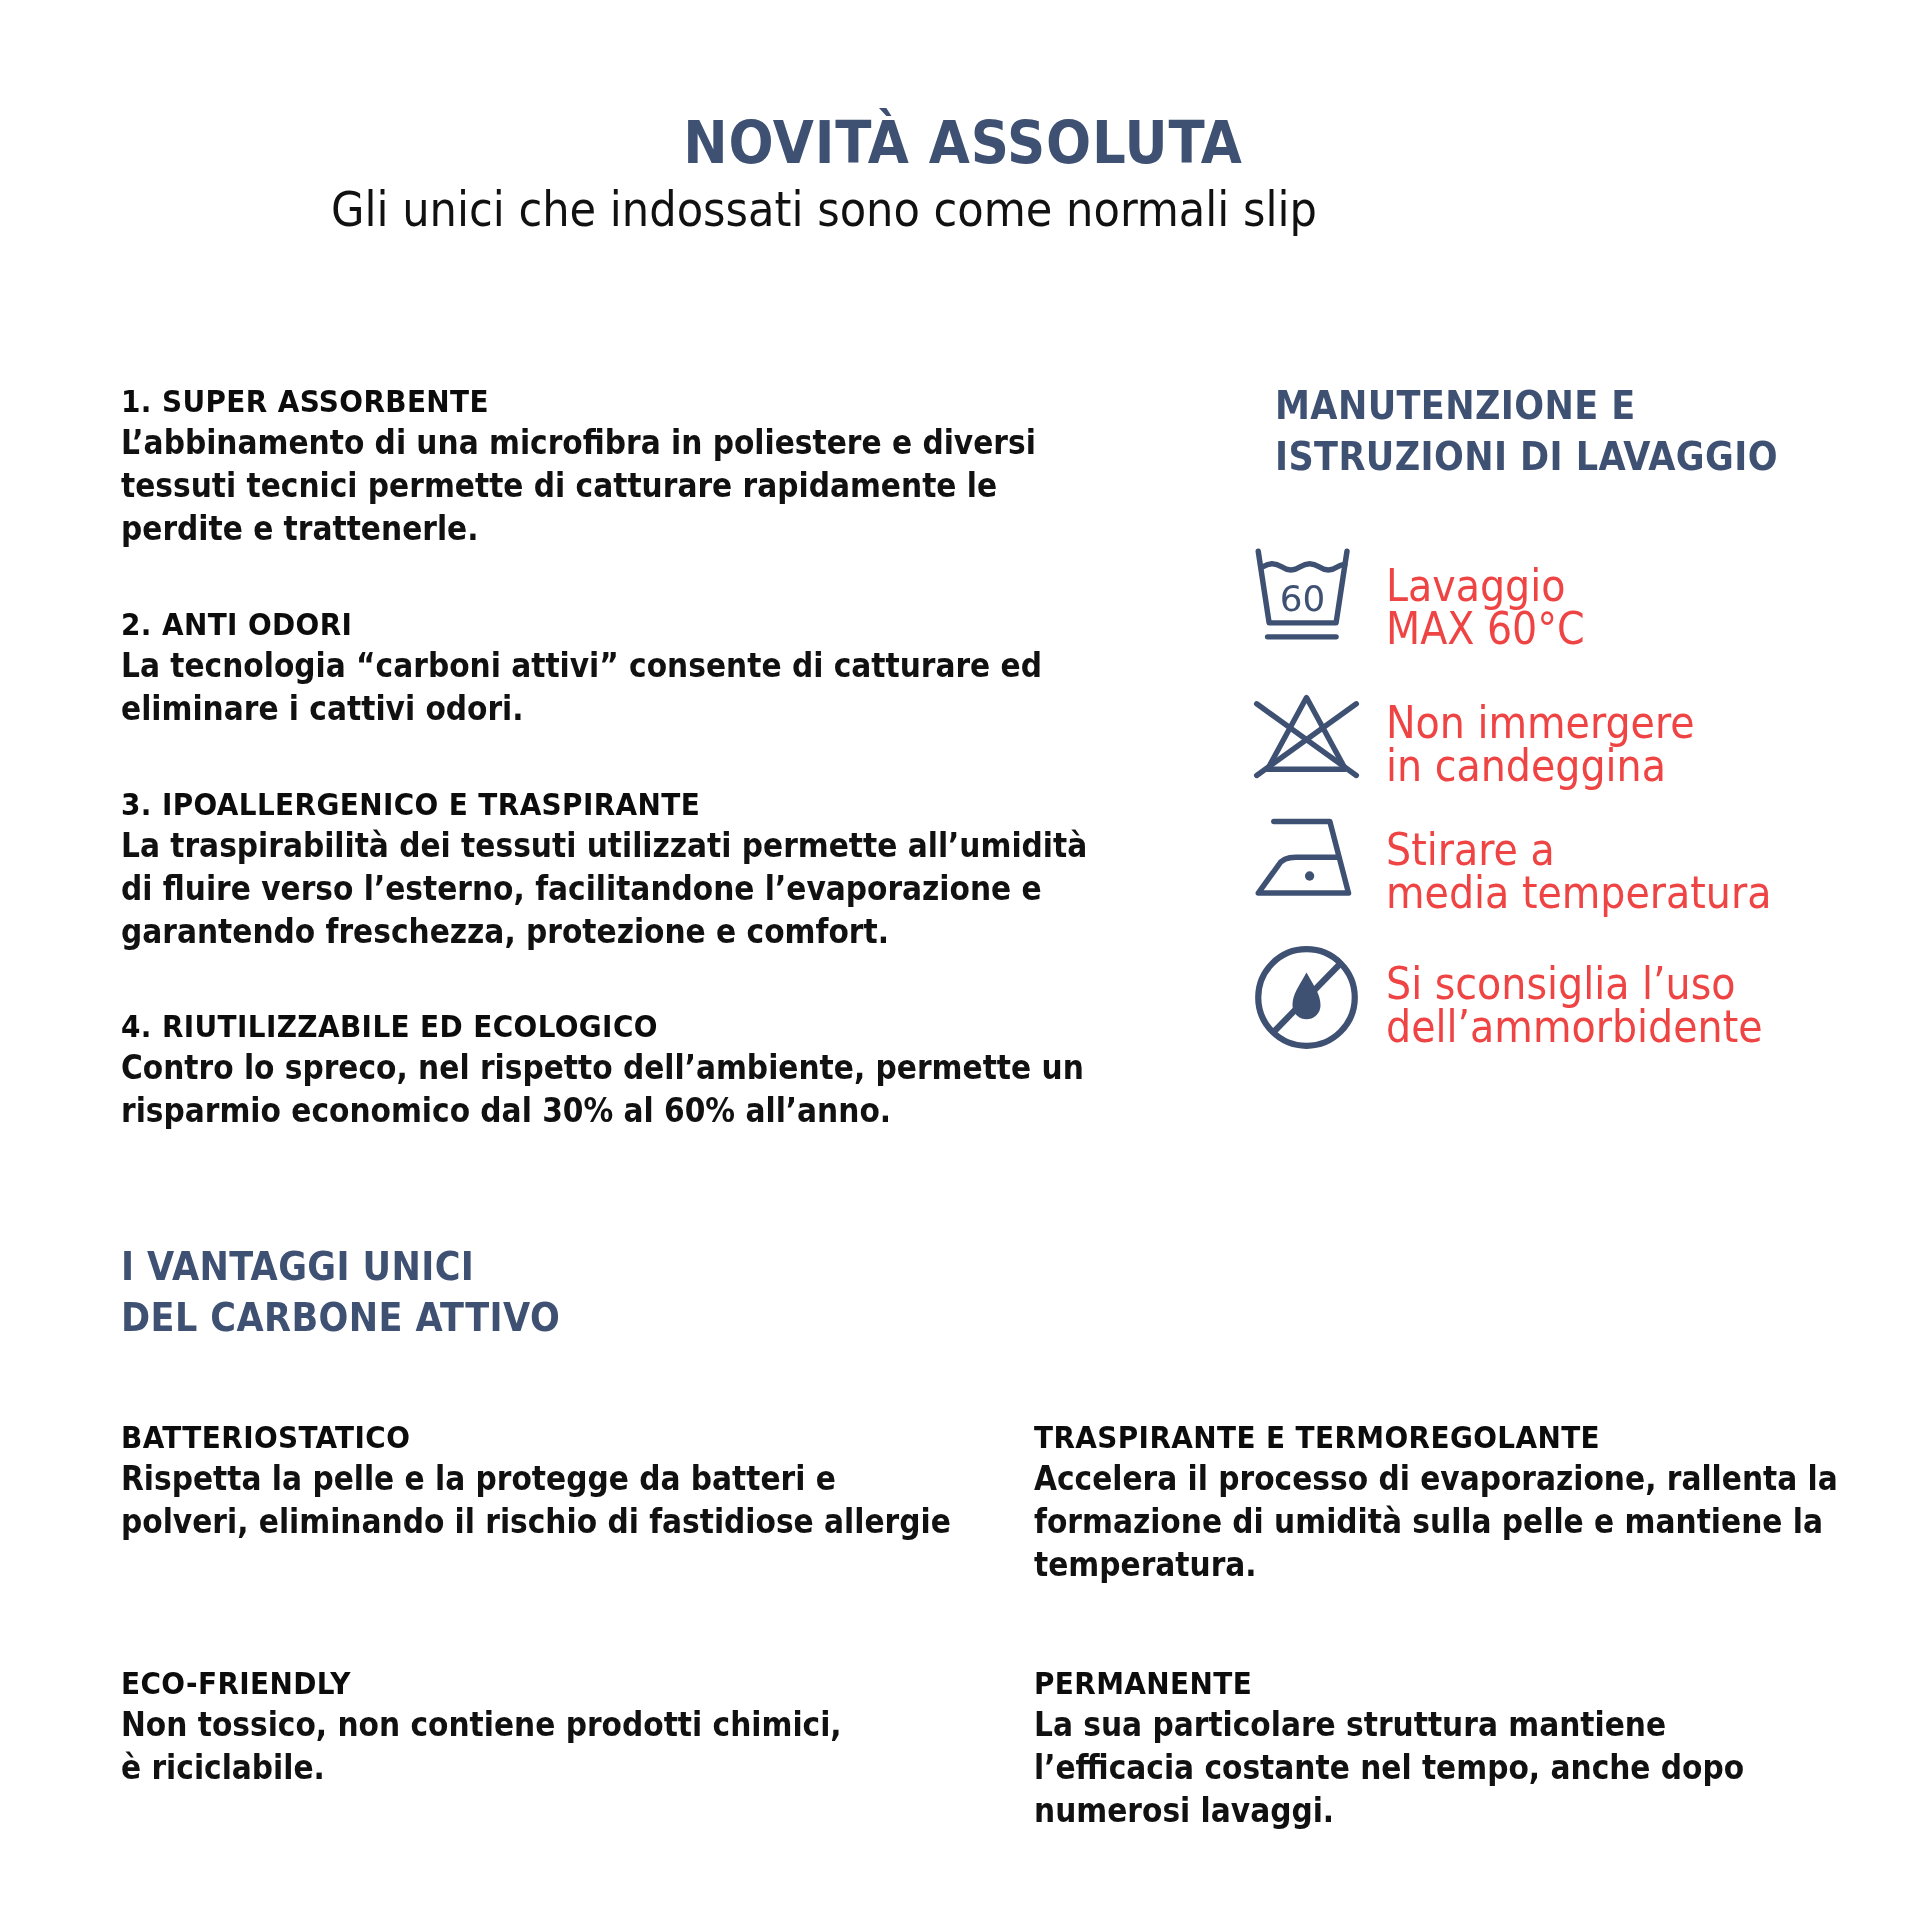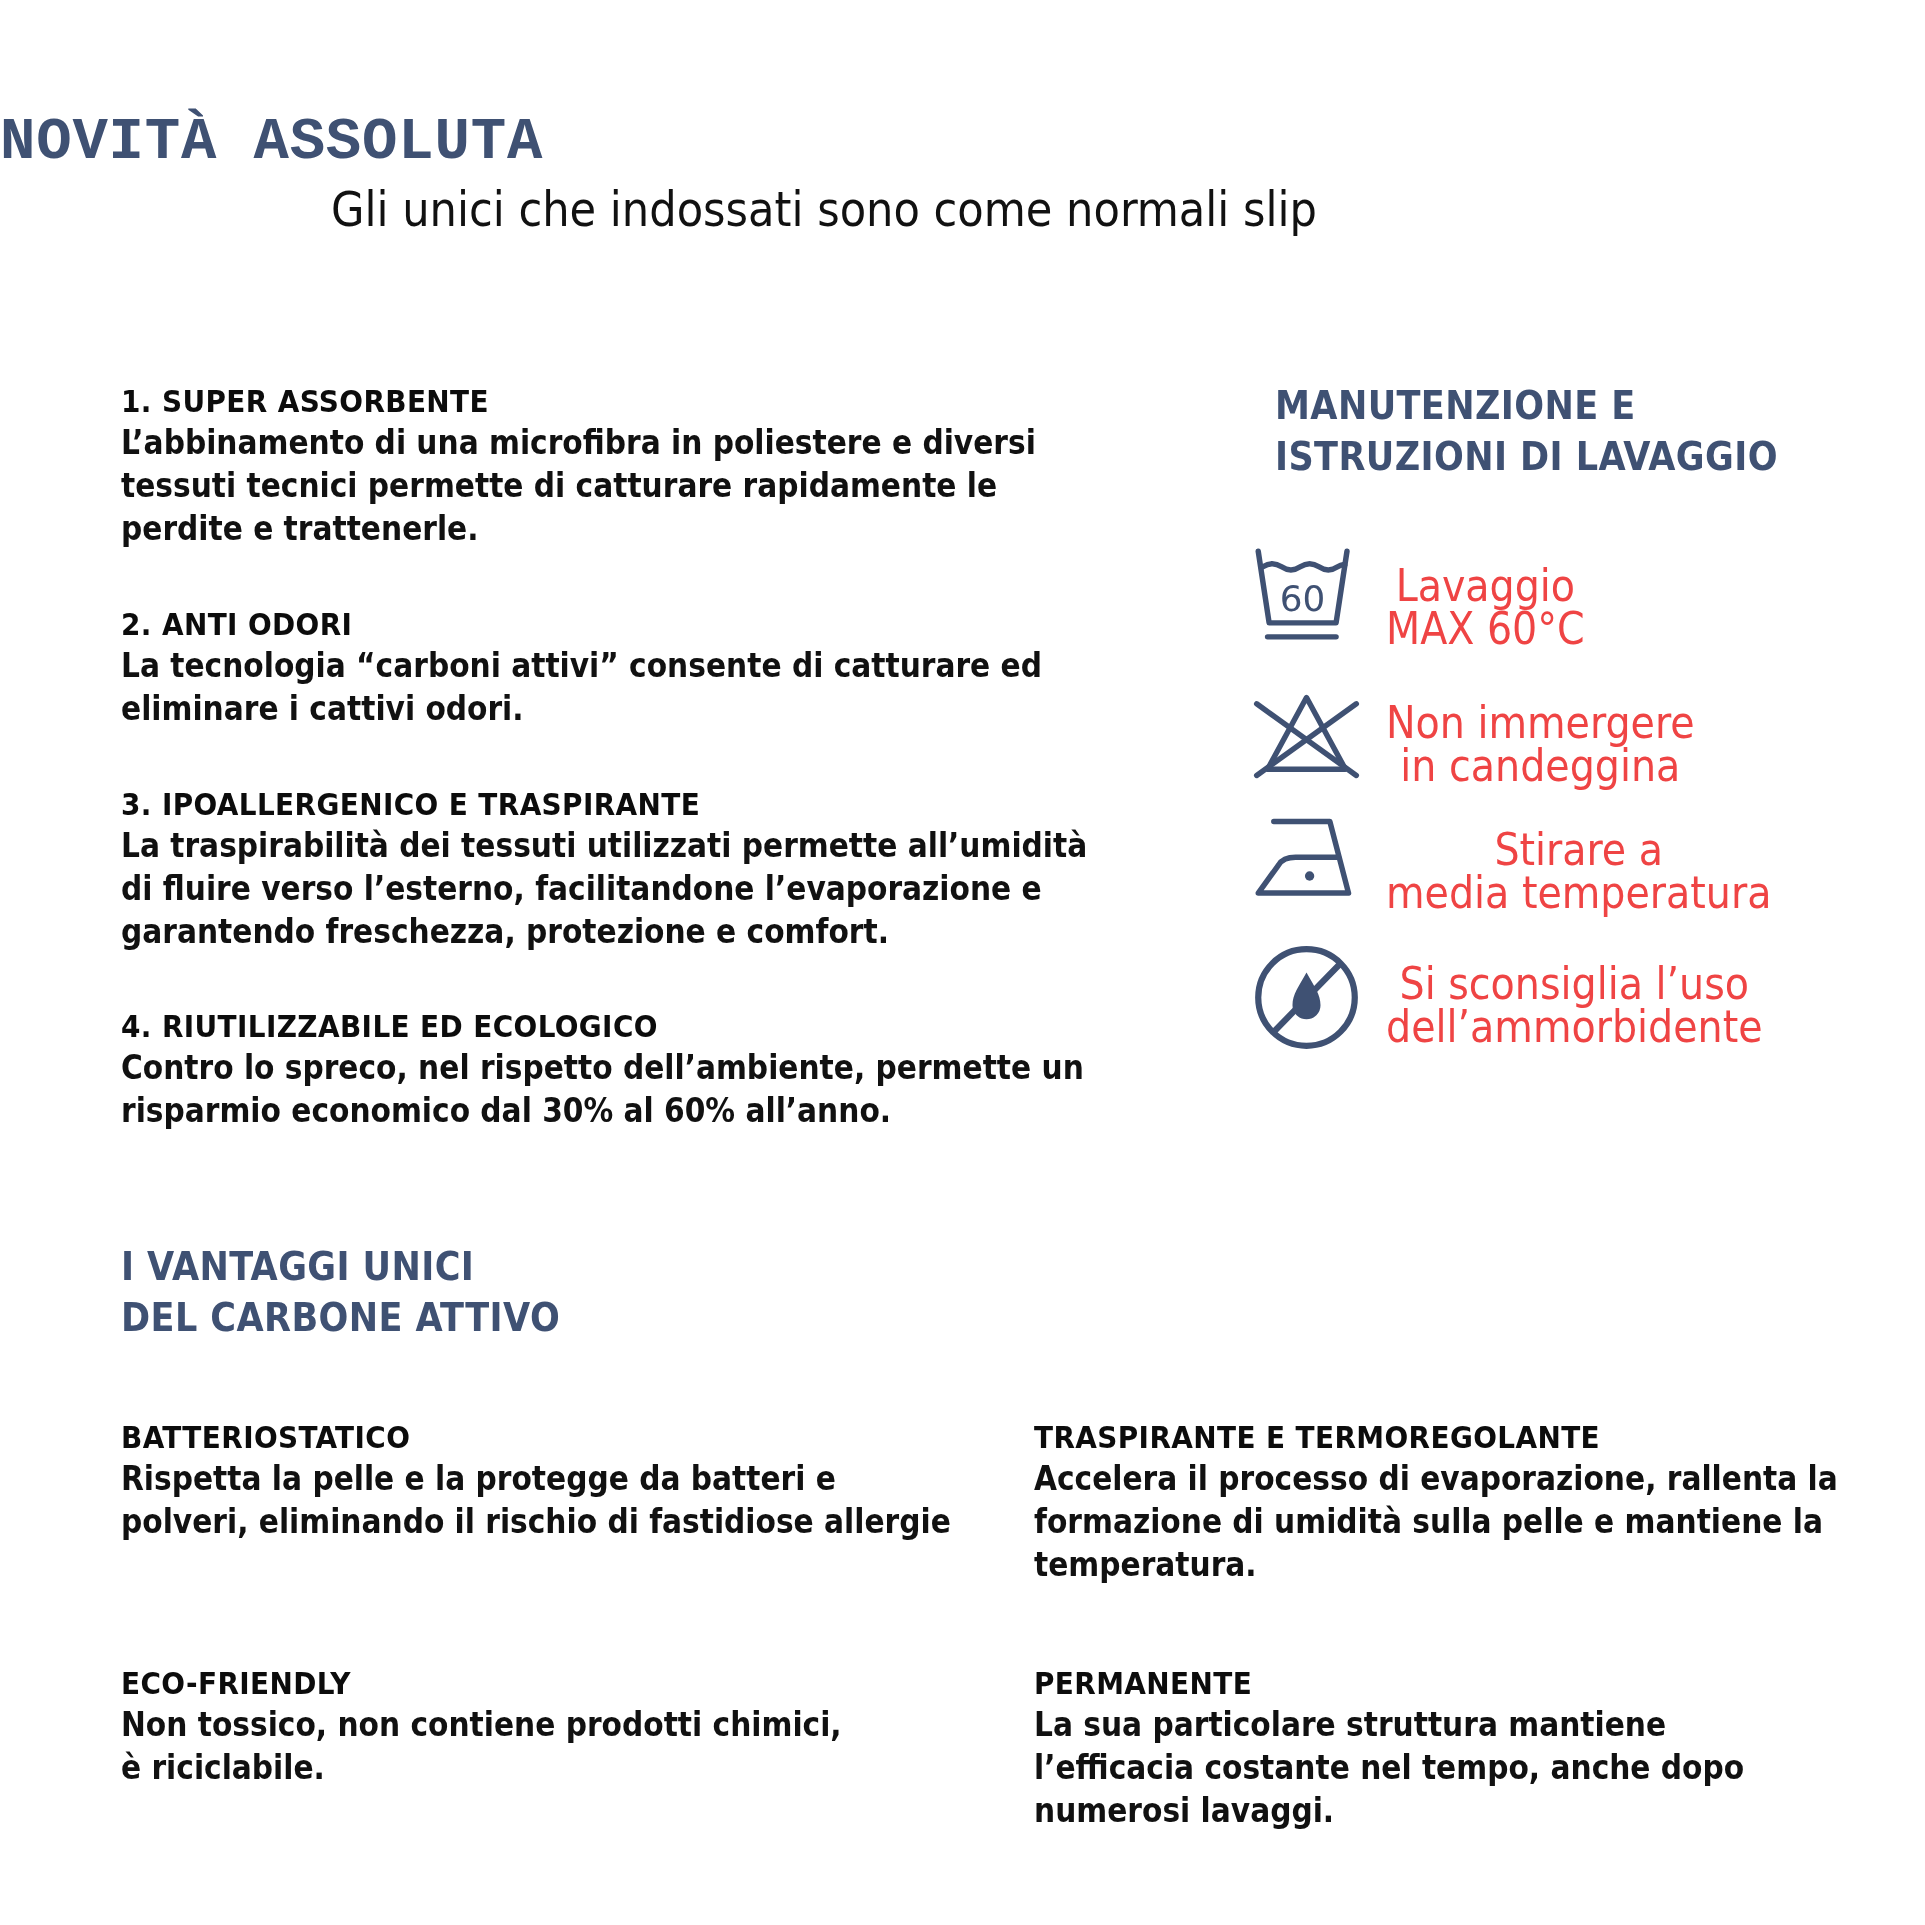--- a/index.html
+++ b/index.html
@@ -1,25 +1,25 @@
 <!DOCTYPE html>
 <html style="font-size:12.5px"><head>
 <meta charset="utf-8">
 <style>
   html, body { margin:0; padding:0; background:#ffffff; }
   body { width:1926px; height:1926px; position:relative; overflow:hidden;
          font-family:"DejaVu Sans Condensed","DejaVu Sans","Liberation Sans",sans-serif; color:#111111; }
   .abs { position:absolute; }
-  .title { left:0; width:1926px; top:113px; font-size:59px; font-weight:bold;
-           color:#3f5173; letter-spacing:0.8px; line-height:1; font-stretch:condensed;font-family:Liberation Mono, monospace; }
+  .title { left:0; width:1926px; text-align:center; top:113px; font-size:59px; font-weight:bold;
+           color:#3f5173; letter-spacing:0.8px; line-height:1; font-stretch:condensed; }
   .subtitle { left:0; width:1648px; text-align:center; top:185px; font-size:48px; color:#111; line-height:1; }
   .feat-h { font-size:31px; font-weight:bold; color:#0c0c0c; line-height:1.1; margin:0; letter-spacing:0.4px; }
   .feat-p { font-size:33px; line-height:43px; color:#111; margin:3.1px 0 0 0; white-space:pre-line;font-weight:bold; }
   .blue-h { font-size:39px; font-weight:bold; color:#3f5173; line-height:51px; white-space:pre-line; letter-spacing:0.4px; }
-  .care-row { position:absolute; left:1252px; width:623px; height:109px;text-align:center; }
+  .care-row { position:absolute; left:1252px; width:623px; height:109px; }
   .care-icon { position:absolute; left:0; top:0; width:109px; height:109px; }
   .care-text { position:absolute; left:134px; top:19px; font-size:44px; line-height:43px; color:#ef4444; white-space:pre-line; }
 </style>
 </head>
 <body>
 
 <div class="abs title">NOVITÀ ASSOLUTA</div>
 <div class="abs subtitle">Gli unici che indossati sono come normali slip</div>
 
 <div class="abs" style="left:121px; top:384px; width:973px;">

